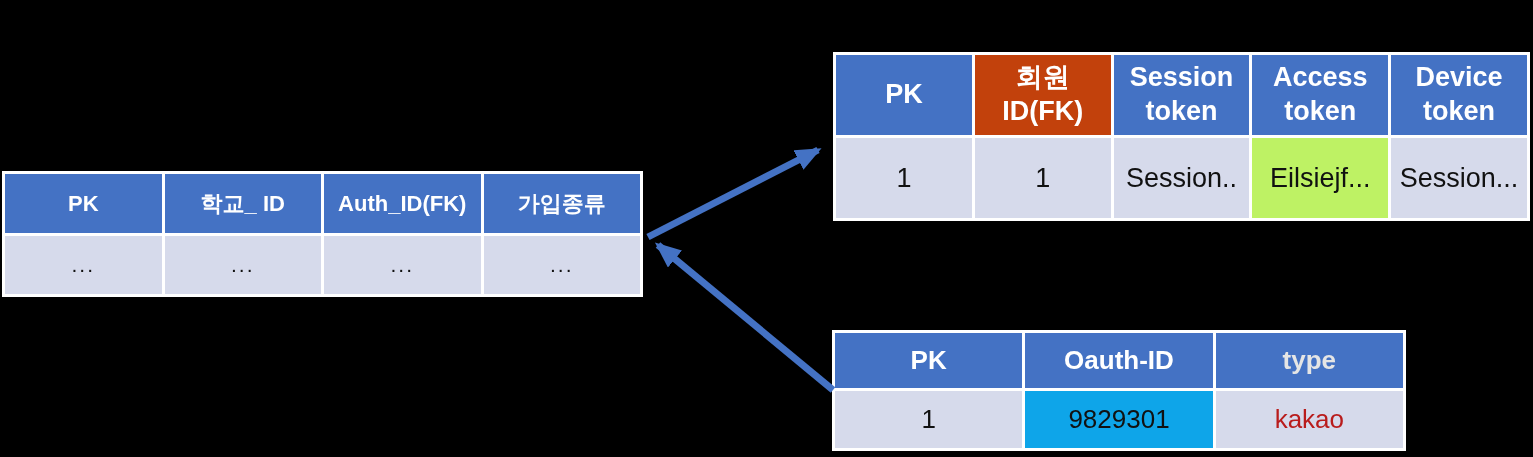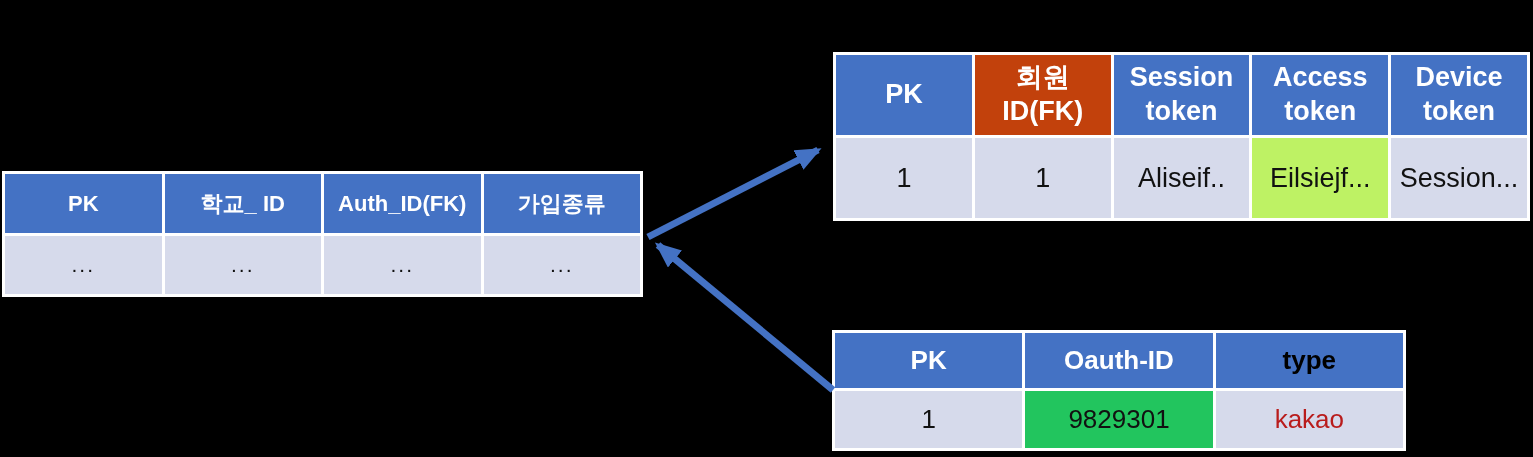--- a/index.html
+++ b/index.html
@@ -97,39 +97,39 @@
           <th style="background: #c2410c; color: rgb(255, 255, 255);">회원 ID(FK)</th>
           <th style="background: rgb(68, 114, 196); color: rgb(255, 255, 255);">Session token</th>
           <th style="background: rgb(68, 114, 196); color: rgb(255, 255, 255);">Access token</th>
           <th style="background: rgb(68, 114, 196); color: rgb(255, 255, 255);">Device token</th>
         </tr>
       </thead>
       <tbody>
         <tr>
           <td style="background: rgb(214, 218, 235); color: rgb(17, 17, 17);">1</td>
           <td style="background: rgb(214, 218, 235); color: rgb(17, 17, 17);">1</td>
-          <td style="background: rgb(214, 218, 235); color: rgb(17, 17, 17);">Aliseif..</td>
+          <td style="background: rgb(214, 218, 235); color: rgb(17, 17, 17);">Session..</td>
           <td style="background: #bef264; color: rgb(17, 17, 17);">Eilsiejf...</td>
           <td style="background: rgb(214, 218, 235); color: rgb(17, 17, 17);">Session...</td>
         </tr>
       </tbody>
     </table>
 
   <table class="erd" id="tbl-oauth">
       <thead>
         <tr>
           <th style="background: rgb(68, 114, 196); color: rgb(255, 255, 255);">PK</th>
           <th style="background: rgb(68, 114, 196); color: rgb(255, 255, 255); margin-top: 15px;">Oauth-ID</th>
-          <th style="background: rgb(68, 114, 196); color: #000000;">type</th>
+          <th style="background: rgb(68, 114, 196); color: #e5e5e5;">type</th>
         </tr>
       </thead>
       <tbody>
         <tr>
           <td style="background: rgb(214, 218, 235); color: rgb(17, 17, 17);">1</td>
-          <td style="background: #22c55e; color: rgb(17, 17, 17);">9829301</td>
+          <td style="background: #0ea5e9; color: rgb(17, 17, 17);">9829301</td>
           <td style="background: rgb(214, 218, 235); color: #b91c1c;">kakao</td>
         </tr>
       </tbody>
     </table>
 
   <svg class="connectors" width="1533" height="457" viewBox="0 0 1533 457">
     <defs>
       <marker id="arrowhead" markerUnits="userSpaceOnUse" markerWidth="26" markerHeight="22" refX="22" refY="11" orient="auto">
         <path class="arrowhead-shape" d="M0,0 L26,11 L0,22 Z" fill="#4472C4"></path>
       </marker>

